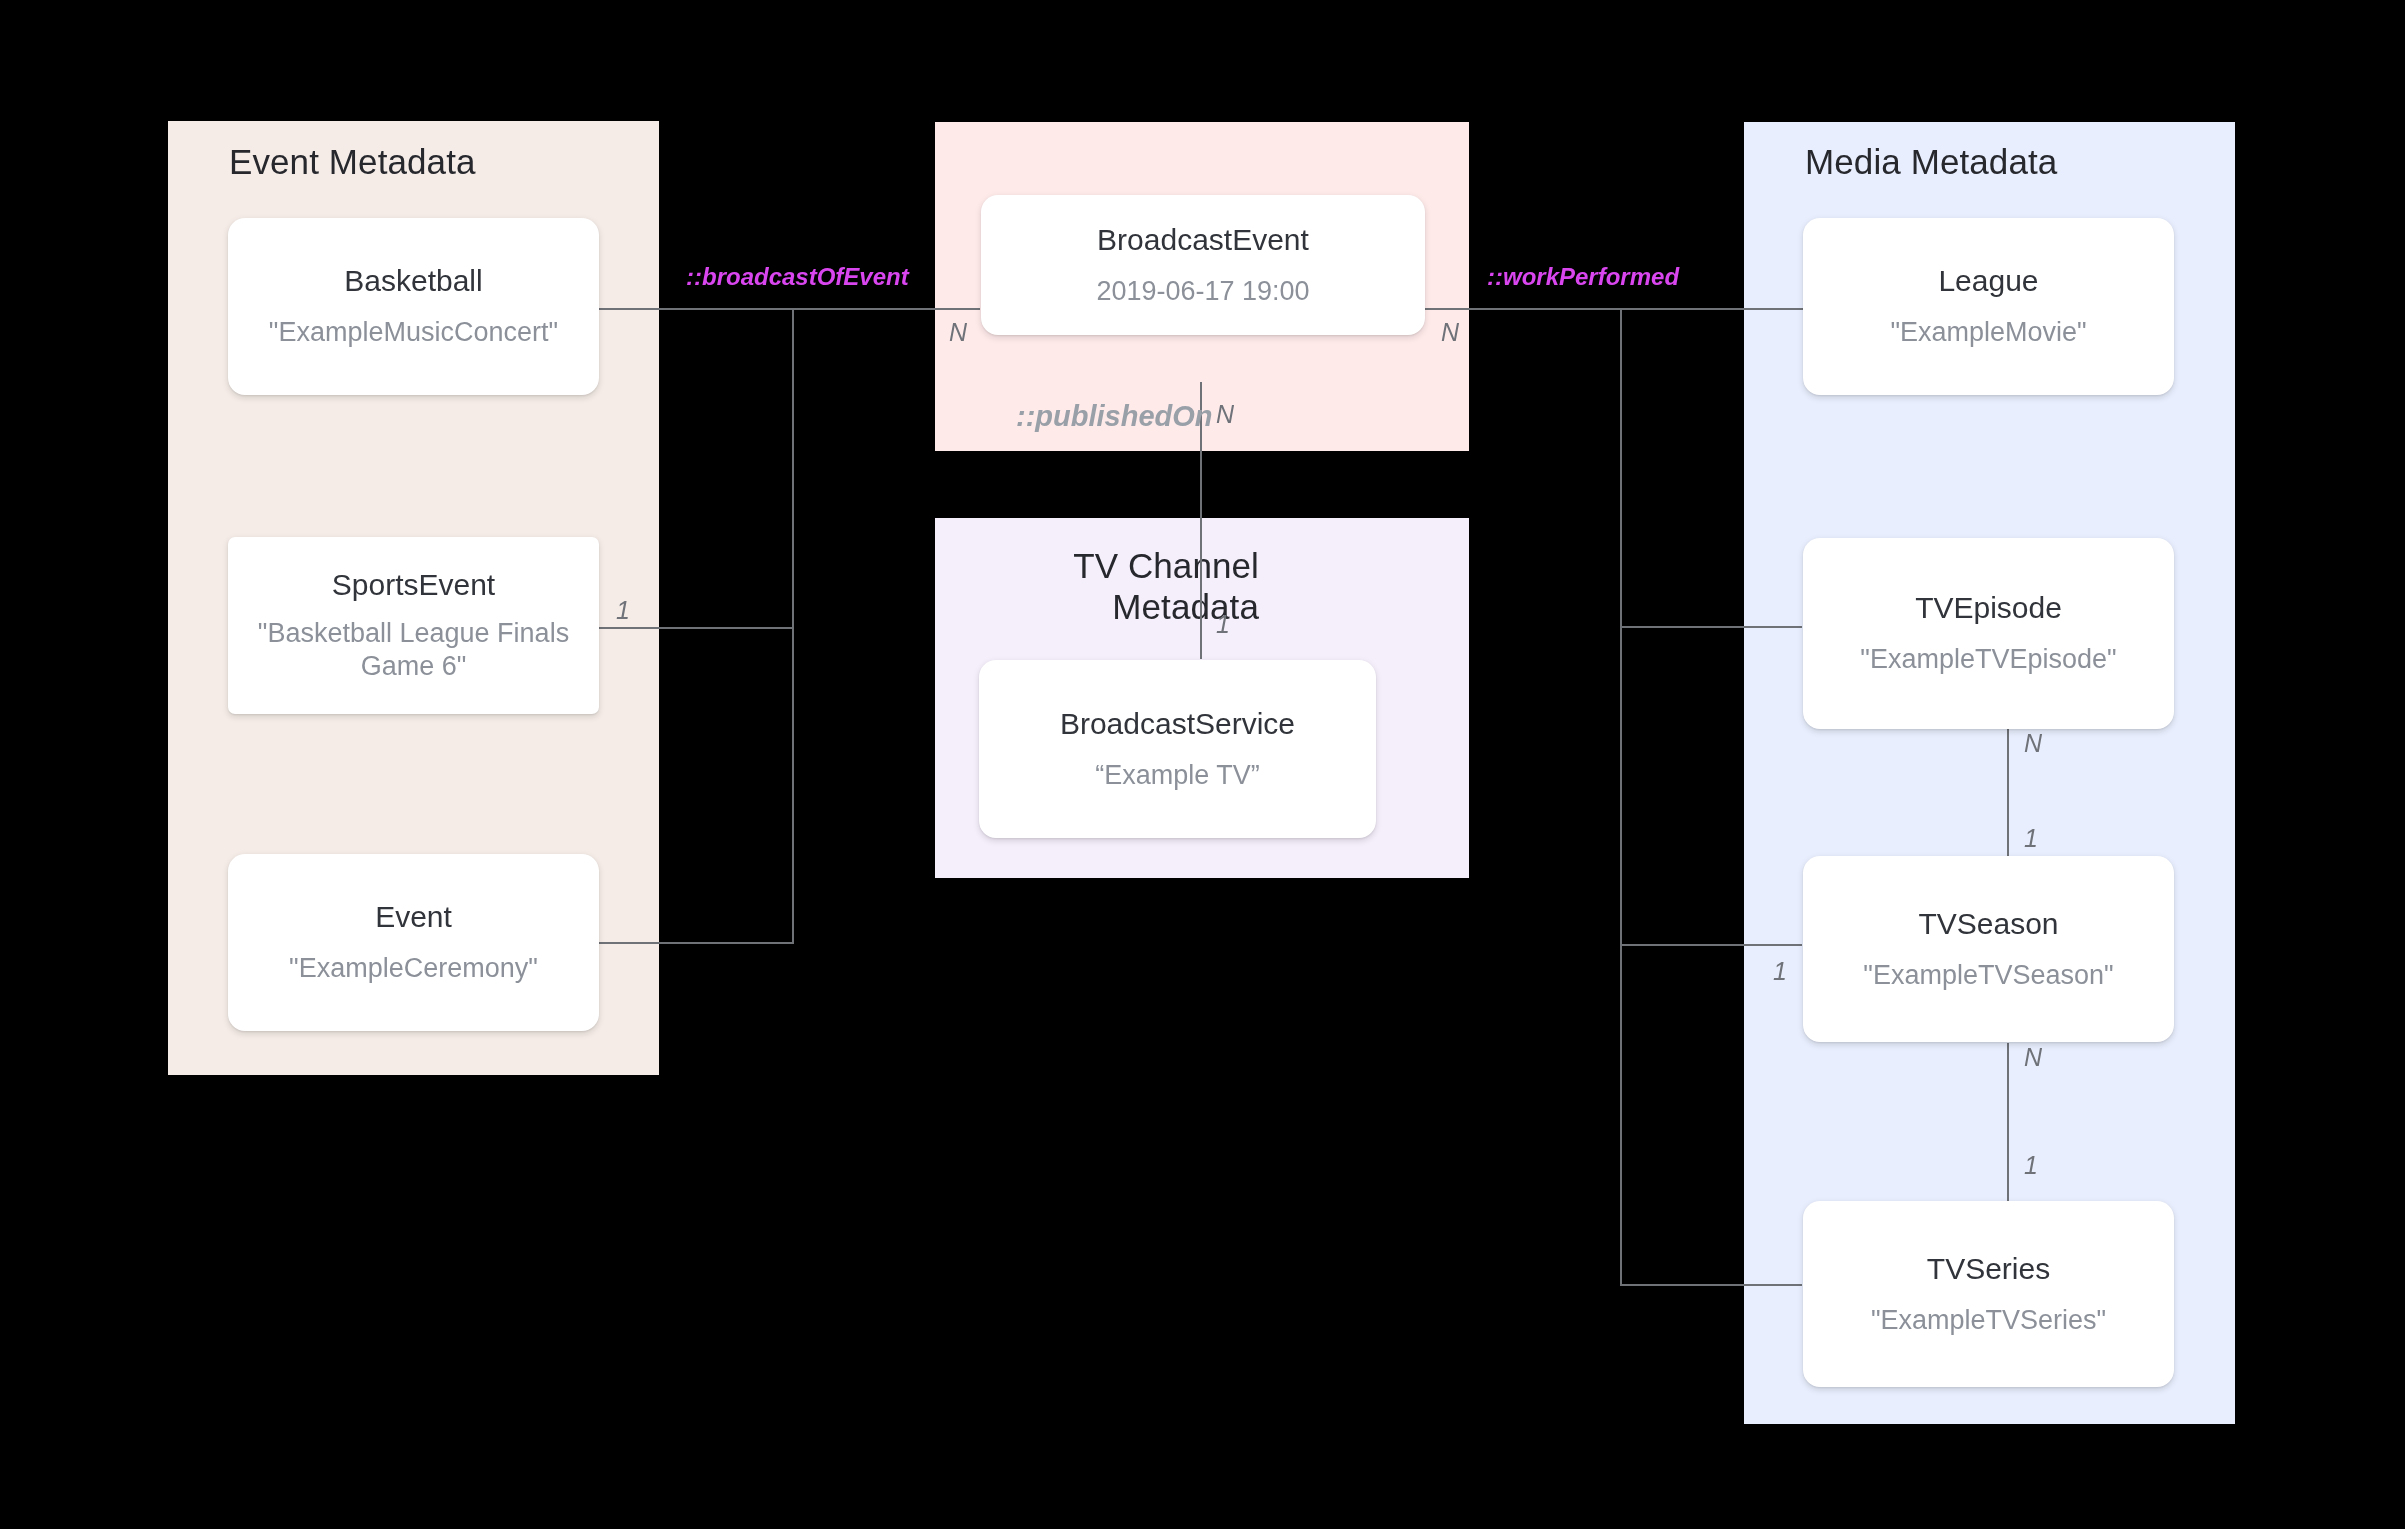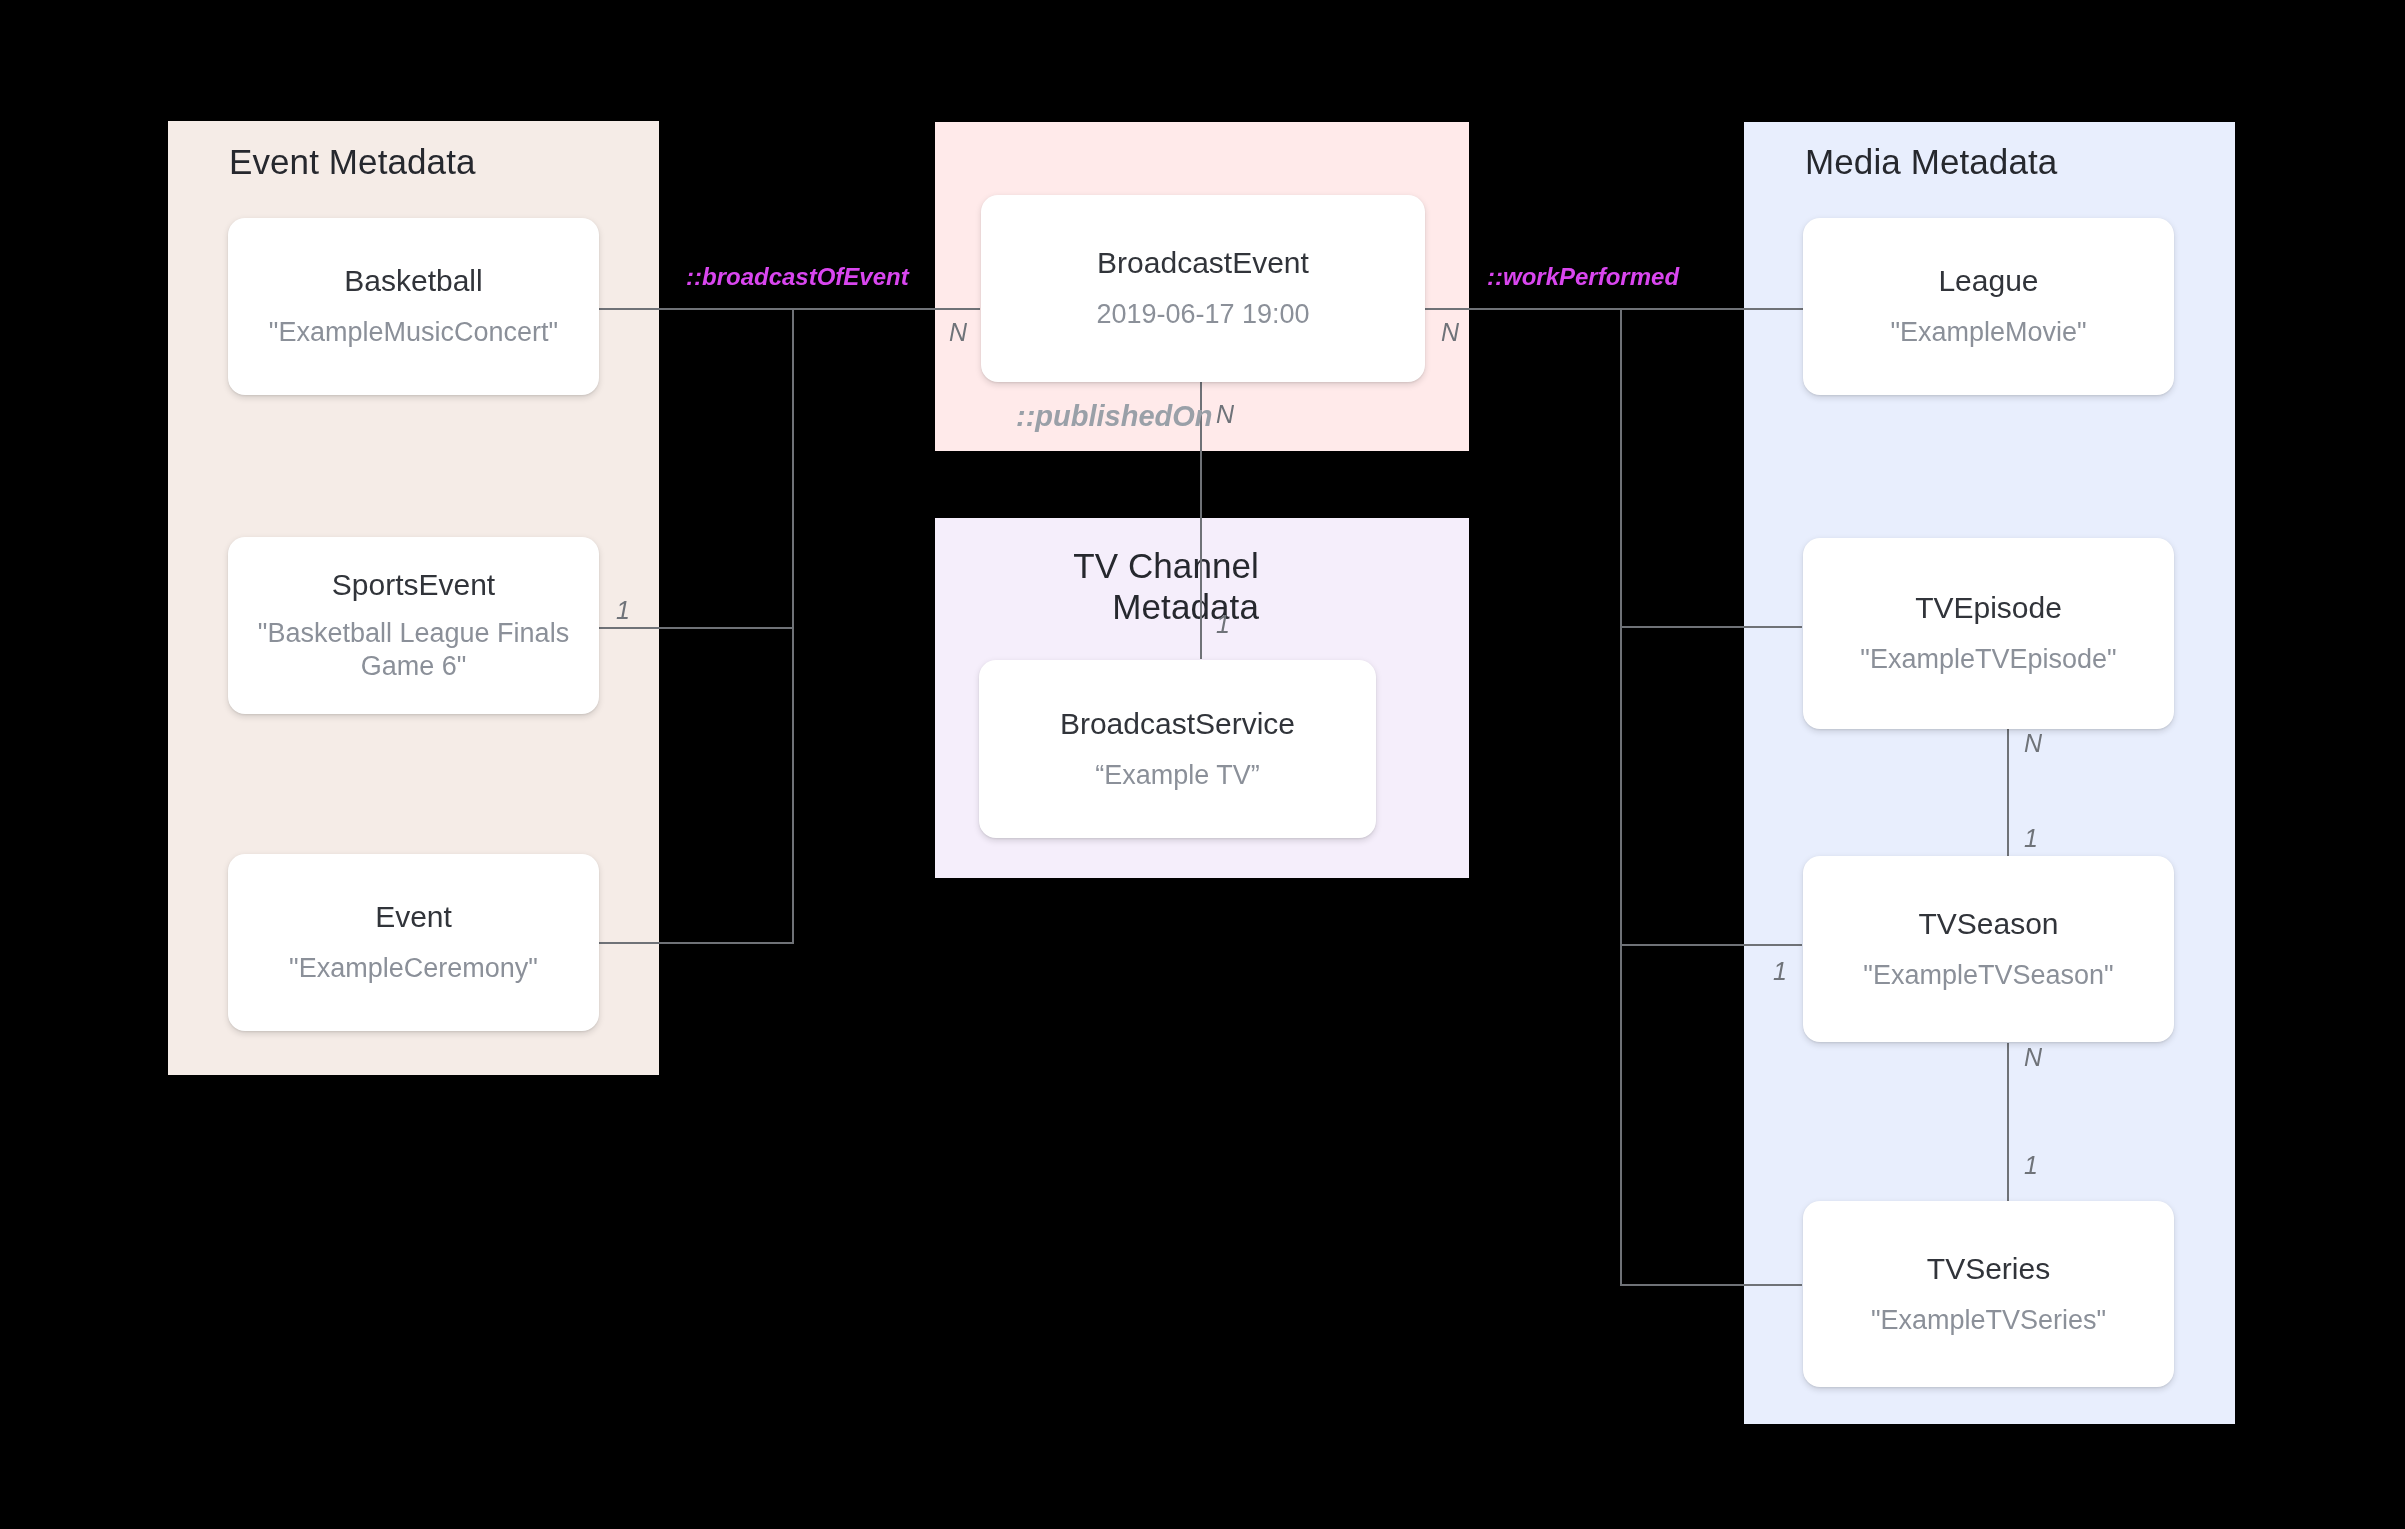--- a/index.html
+++ b/index.html
@@ -139,31 +139,31 @@
 
   <div class="card-label" style="left:2024px; top:1043px;">N</div>
 
   <div class="card-label" style="left:2024px; top:1151px;">1</div>
 
   <div class="card" style="left:228px; top:218px; width:371px; height:177px;">
     <div class="card-title">Basketball</div>
     <div class="card-sub">"ExampleMusicConcert"</div>
   </div>
 
-  <div class="card" style="left:228px; top:537px; width:371px; height:177px;">
+  <div class="card" style="left:228px; top:537px; width:371px; height:177px;border-radius:7px;">
     <div class="card-title">SportsEvent</div>
     <div class="card-sub" style="margin-top:13.4px;">"Basketball League Finals Game 6"</div>
   </div>
 
   <div class="card" style="left:228px; top:854px; width:371px; height:177px;">
     <div class="card-title">Event</div>
     <div class="card-sub">"ExampleCeremony"</div>
   </div>
 
-  <div class="card" style="left:981px; top:195px; width:444px; height:187px;">
+  <div class="card" style="left:981px; top:195px; width:444px; height:140px;">
     <div class="card-title">BroadcastEvent</div>
     <div class="card-sub">2019-06-17 19:00</div>
   </div>
 
   <div class="card" style="left:979px; top:660px; width:397px; height:178px;">
     <div class="card-title">BroadcastService</div>
     <div class="card-sub">“Example TV”</div>
   </div>
 
   <div class="card" style="left:1803px; top:218px; width:371px; height:177px;">

